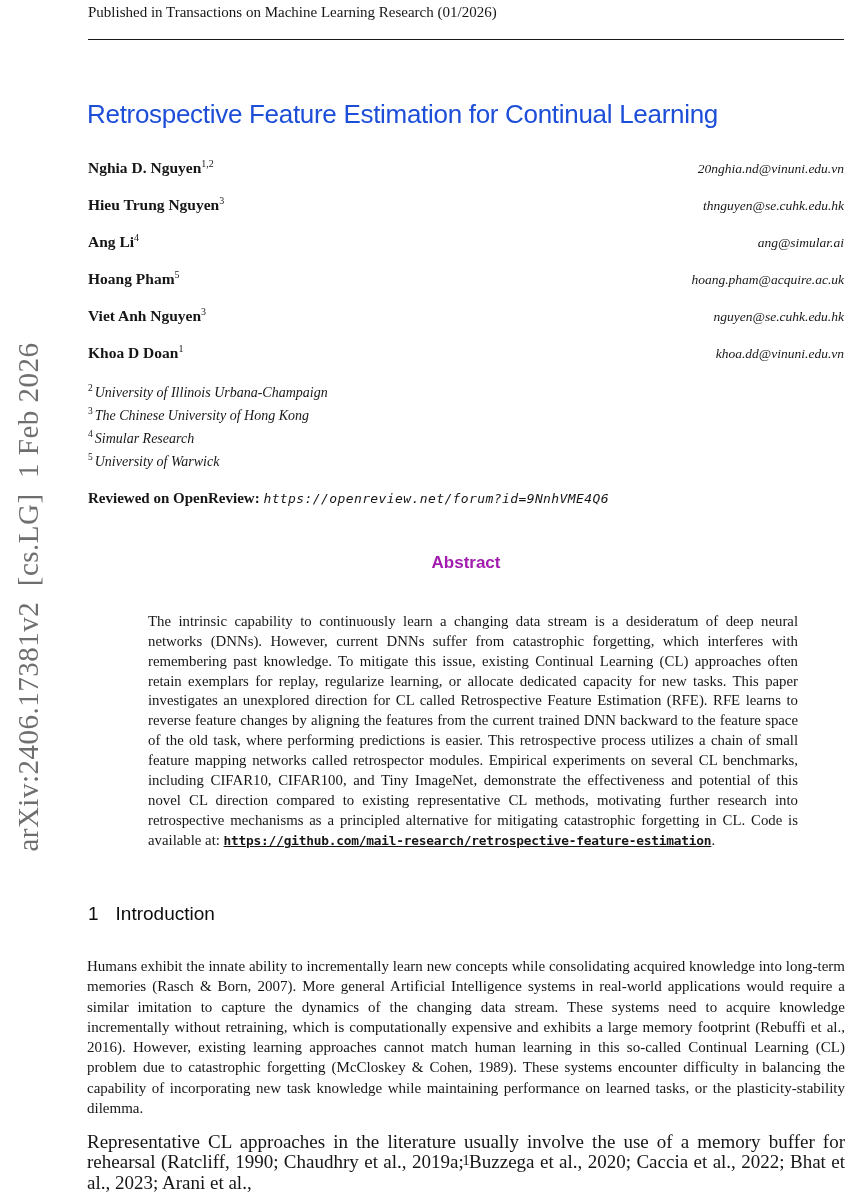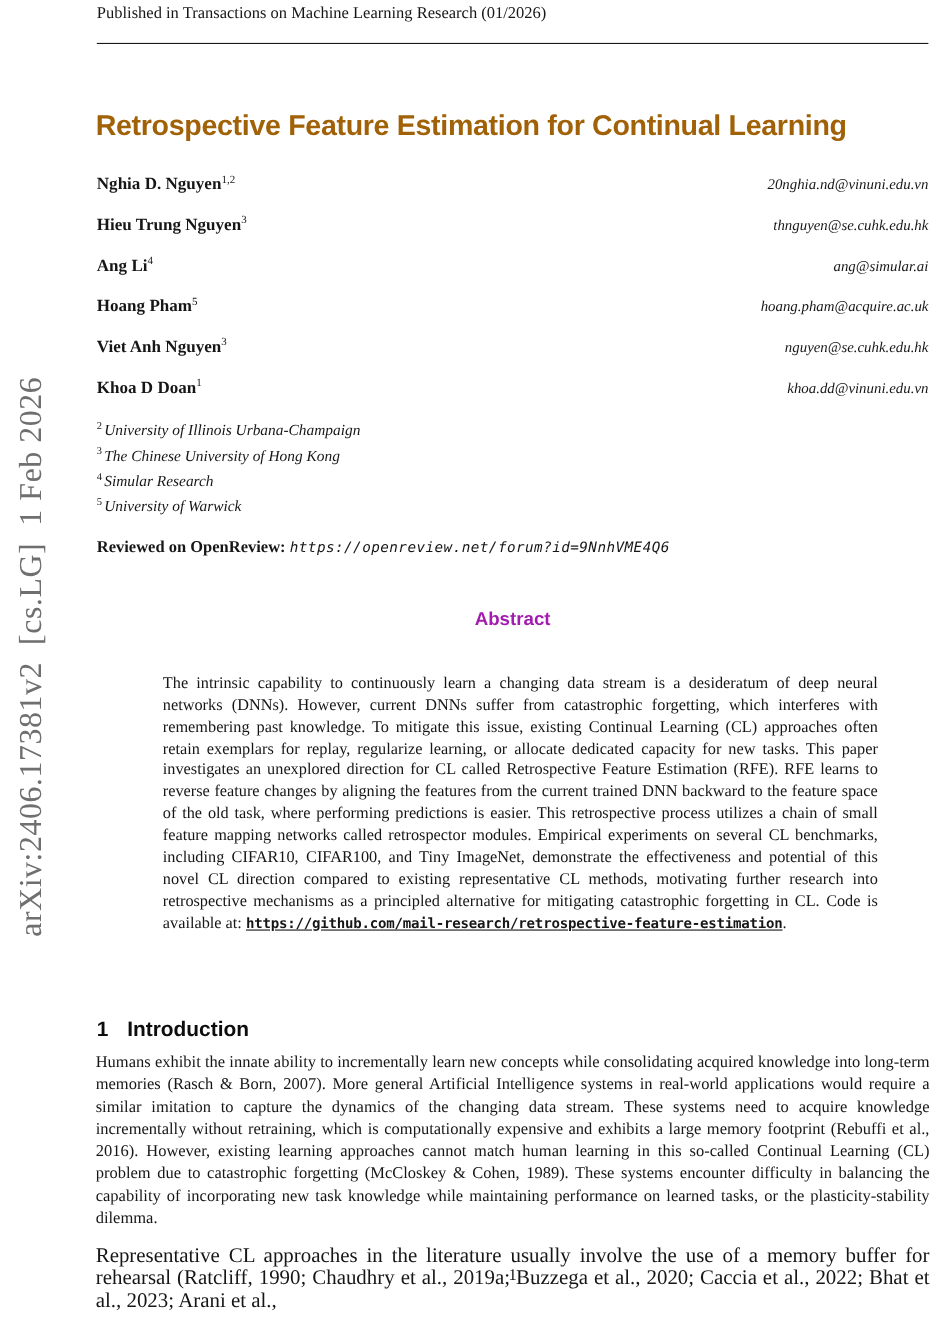--- a/index.html
+++ b/index.html
@@ -33,24 +33,24 @@
     left: 88px; top: 4px; width: 756px;
     font-size: 15px;
     padding-bottom: 18px;
     border-bottom: 1.6px solid #1a1a1a;
   }
 
   .paper-title {
     position: absolute;
     left: 87px; top: 82px; width: 760px;
     font-family: "Liberation Sans", sans-serif;
-    font-weight: bold;
+    font-weight: normal;
     font-size: 26px;
     letter-spacing: -0.3px;
-    color: #a16207;
+    color: #1d4ed8;
     white-space: nowrap;
   }
 
   .authors { position: absolute; left: 88px; top: 158px; width: 756px; }
   .author-row {
     display: flex;
     justify-content: space-between;
     align-items: baseline;
     height: 21px;
     margin-bottom: 16px;
@@ -95,24 +95,23 @@
     font-weight: 600;
     font-size: 12.8px;
     letter-spacing: -0.2px;
     text-decoration: underline;
   }
 
   .section-heading {
     position: absolute;
     left: 88px; top: 903px;
     font-family: "Liberation Sans", sans-serif;
-    font-weight: bold;
+    font-weight: normal;
     font-size: 19px;
     color: #0d0d0d;
-    margin-top: 23px;
   }
   .section-number { display: inline-block; margin-right: 17px; }
 
   .intro-para1 {
     position: absolute;
     left: 87px; top: 941px; width: 758px;
     font-size: 15px; line-height: 20.3px;
     text-align: justify;
   }
   .intro-para2 {

